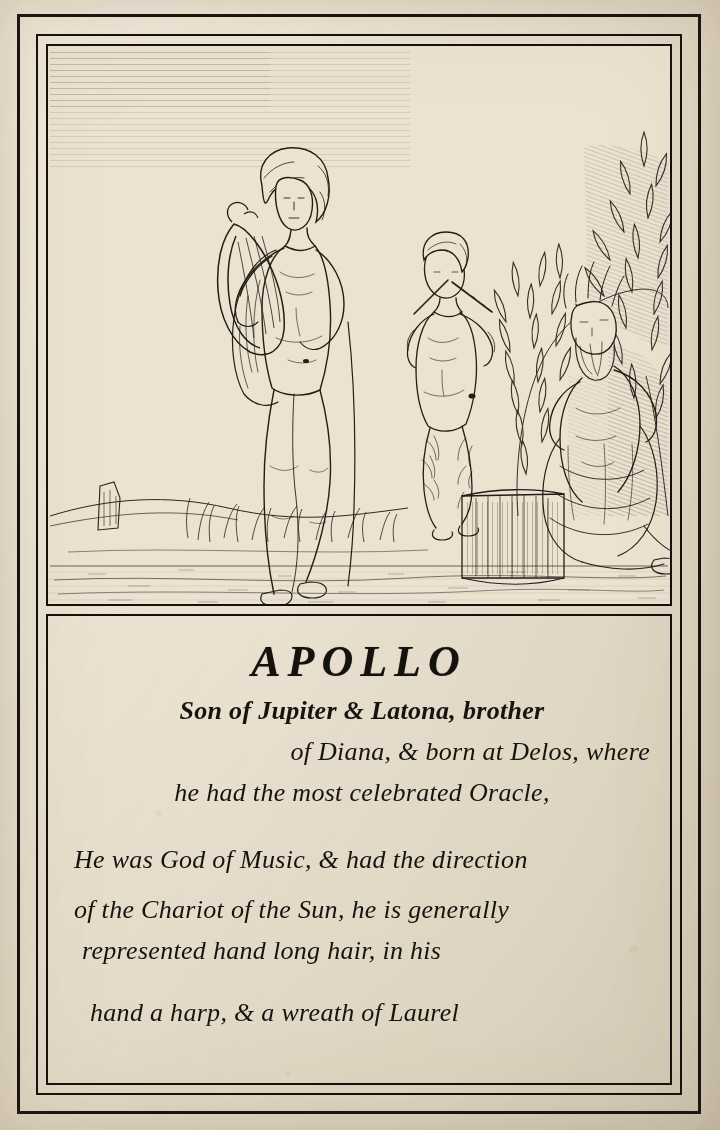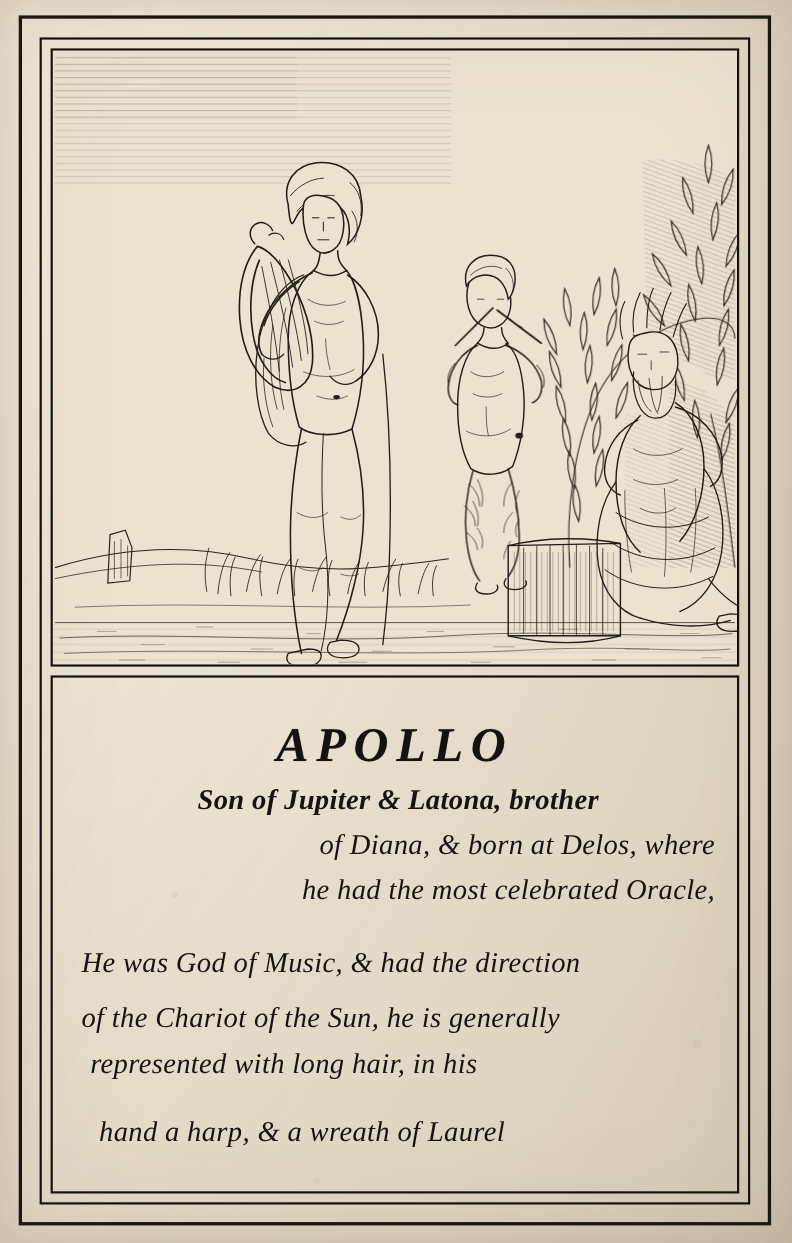--- a/index.html
+++ b/index.html
@@ -88,37 +88,37 @@
 
   
   #title {
     text-align: center;
     font-family: "Liberation Serif", serif;
     font-style: italic;
     font-weight: 700;
     font-size: 44px;
     letter-spacing: 7px;
     color: #15120e;
-    margin: 18px 0 14px 0;
+    margin: 2px 0 14px 0;
     line-height: 1;
     text-shadow: 0 0 1px rgba(0,0,0,0.35);
   }
   .body-line {
     font-family: "Liberation Serif", serif;
     font-style: italic;
     font-size: 26px;
     color: #17140f;
     line-height: 1.0;
     margin: 0 0 15px 0;
     white-space: nowrap;
     letter-spacing: 0.3px;
   }
   .ln-1 { text-align: center;  padding-left: 6px; font-weight: bold; }
   .ln-2 { text-align: right;  padding-left: 18px; }
-  .ln-3 { text-align: right;  padding-left: 6px; font-style: italic; }
+  .ln-3 { text-align: center;  padding-left: 6px; font-style: italic; }
   .ln-4 { text-align: left;  padding-left: 6px; margin-top: 41px; }
   .ln-5 { text-align: left;  padding-left: 6px; margin-top: 24px; }
   .ln-6 { text-align: left;  padding-left: 14px; }
   .ln-7 { text-align: left;  padding-left: 22px; margin-top: 36px; }
   .ln-8 { text-align: center; }
 </style>
 </head>
 <body>
 
 <div id="card">
@@ -508,18 +508,18 @@
     </div>
   </div>
 
   <div id="text-panel">
     <div id="title">APOLLO</div>
     <div class="body-line ln-1">Son of Jupiter &amp; Latona, brother</div>
     <div class="body-line ln-2">of Diana, &amp; born at Delos, where</div>
     <div class="body-line ln-3">he had the most celebrated Oracle,</div>
     <div class="body-line ln-4">He was God of Music, &amp; had the direction</div>
     <div class="body-line ln-5">of the Chariot of the Sun, he is generally</div>
-    <div class="body-line ln-6">represented  with long hair, in his</div>
+    <div class="body-line ln-6">represented  hand long hair, in his</div>
     <div class="body-line ln-7">hand  a harp, &amp; a wreath of Laurel</div>
   </div>
 
   <div id="edge-shade"></div>
 </div>
 
 </body></html>

